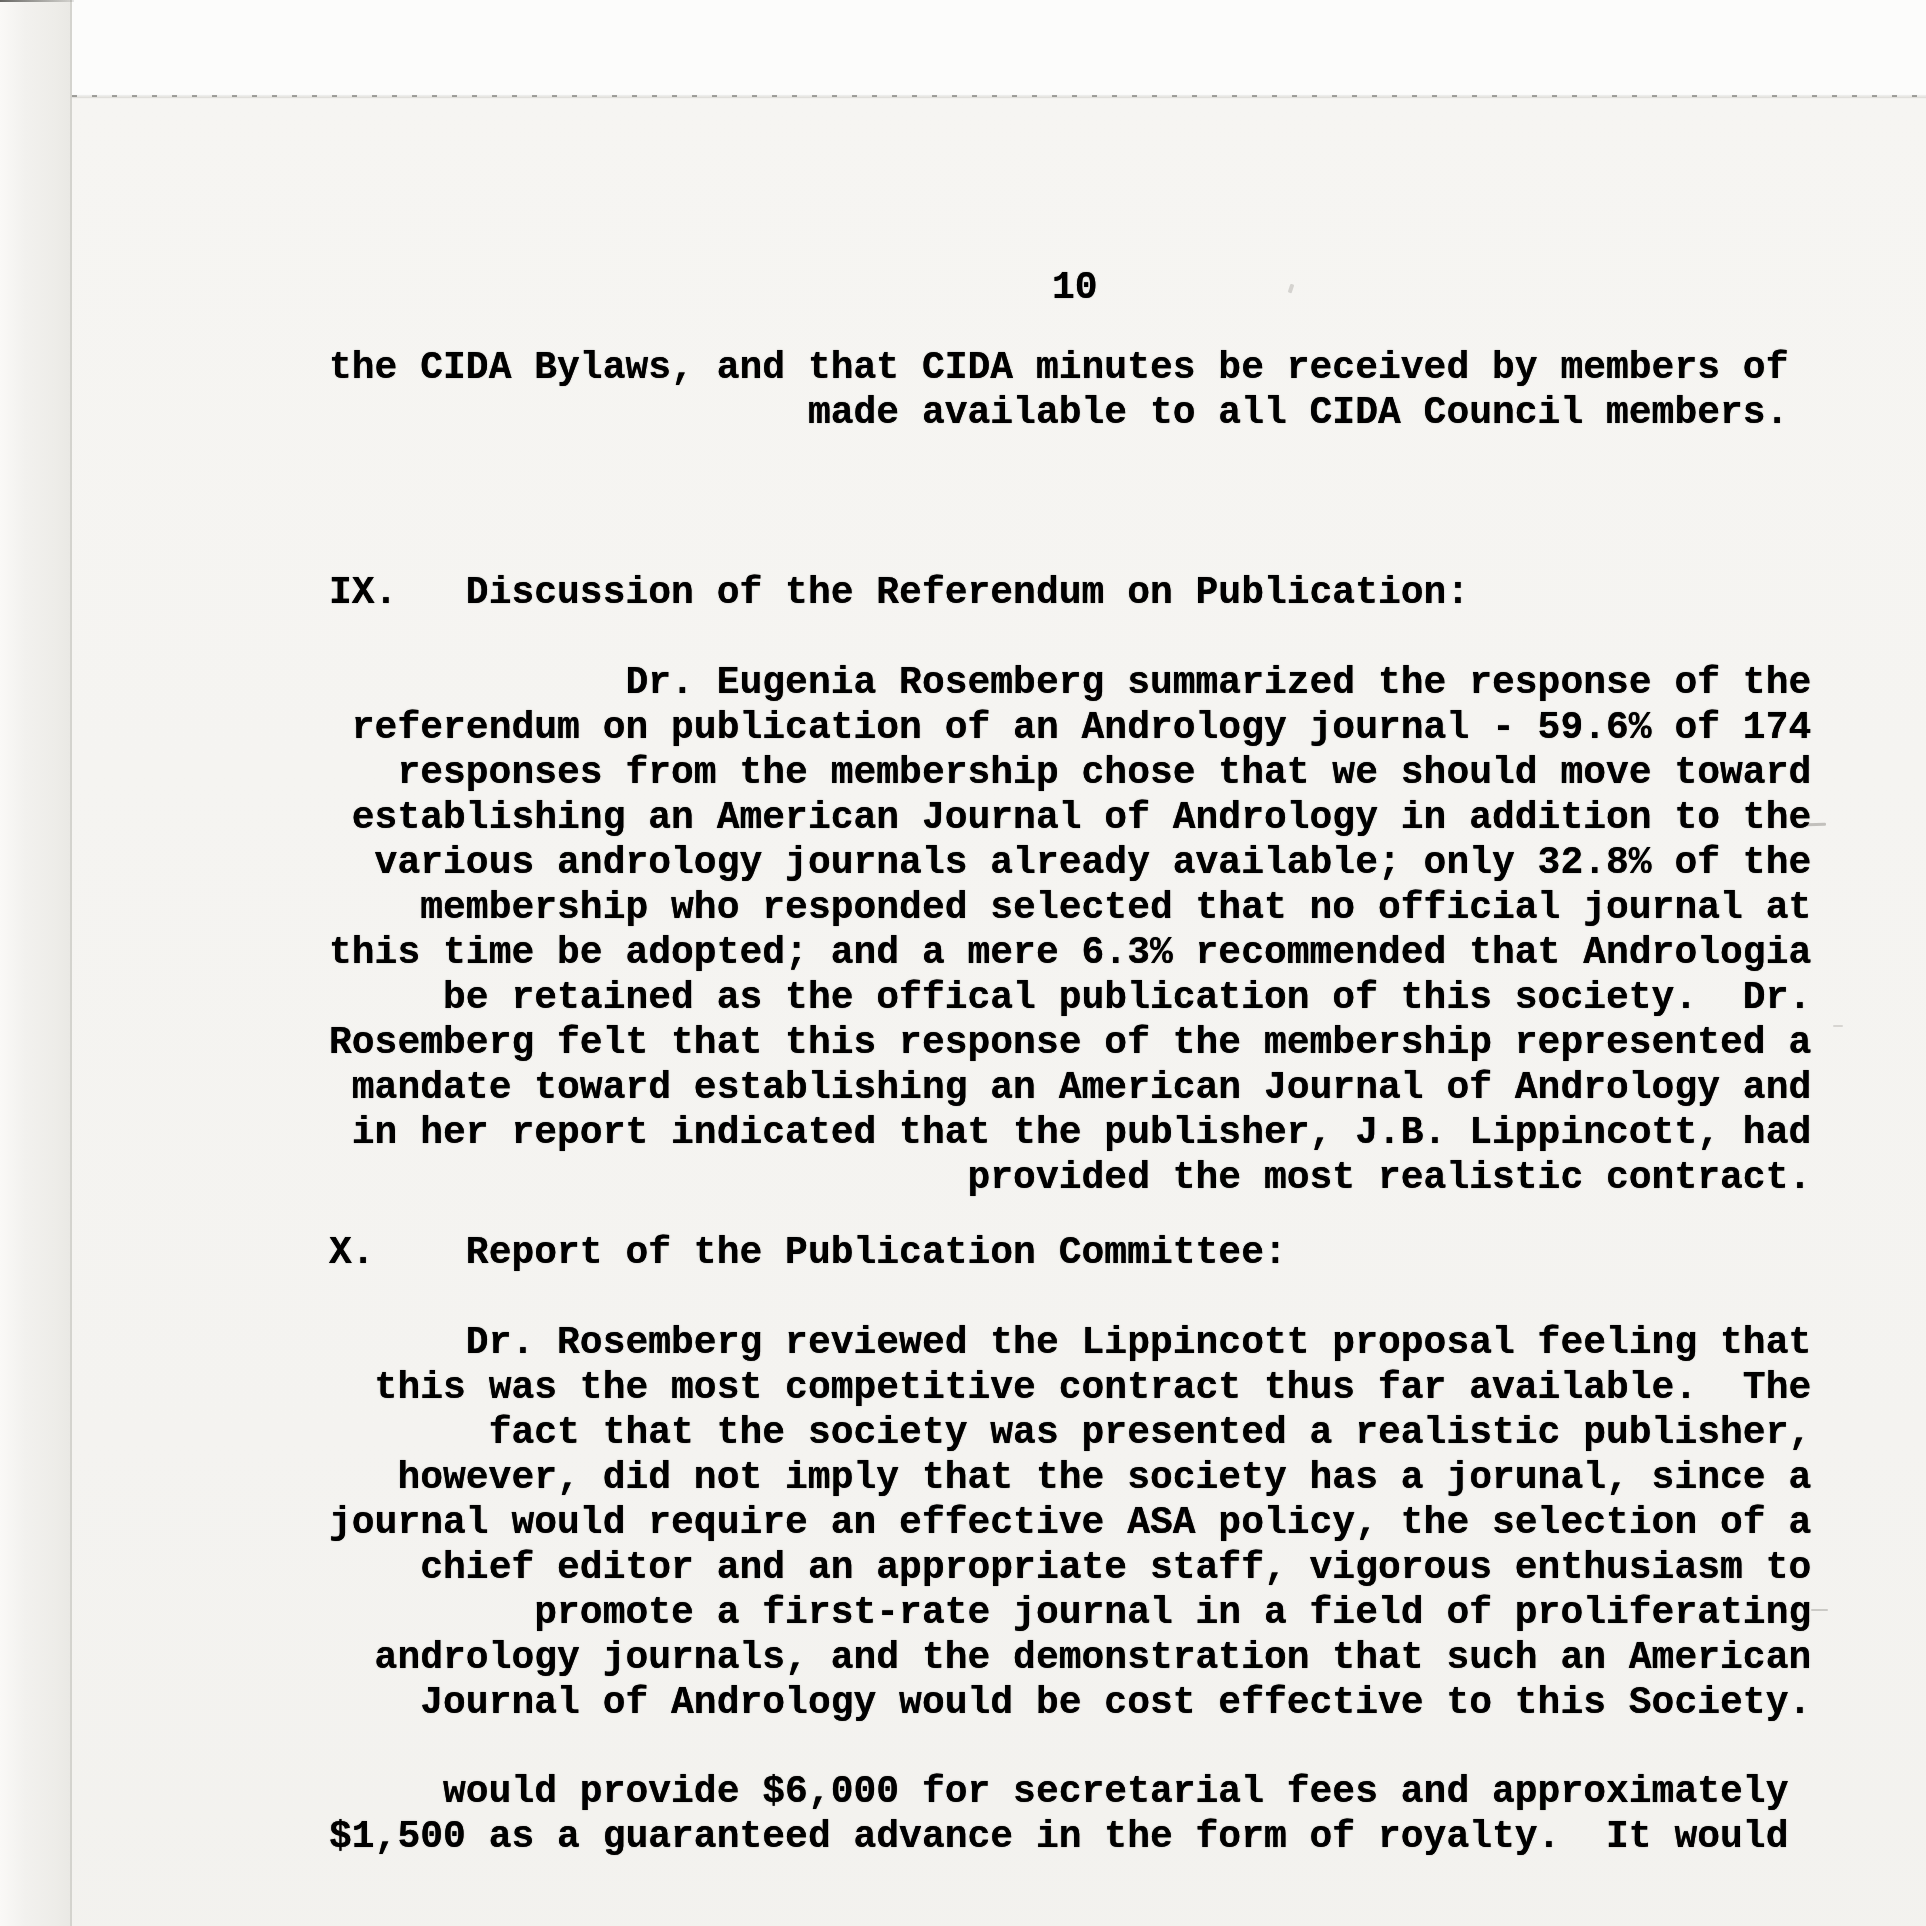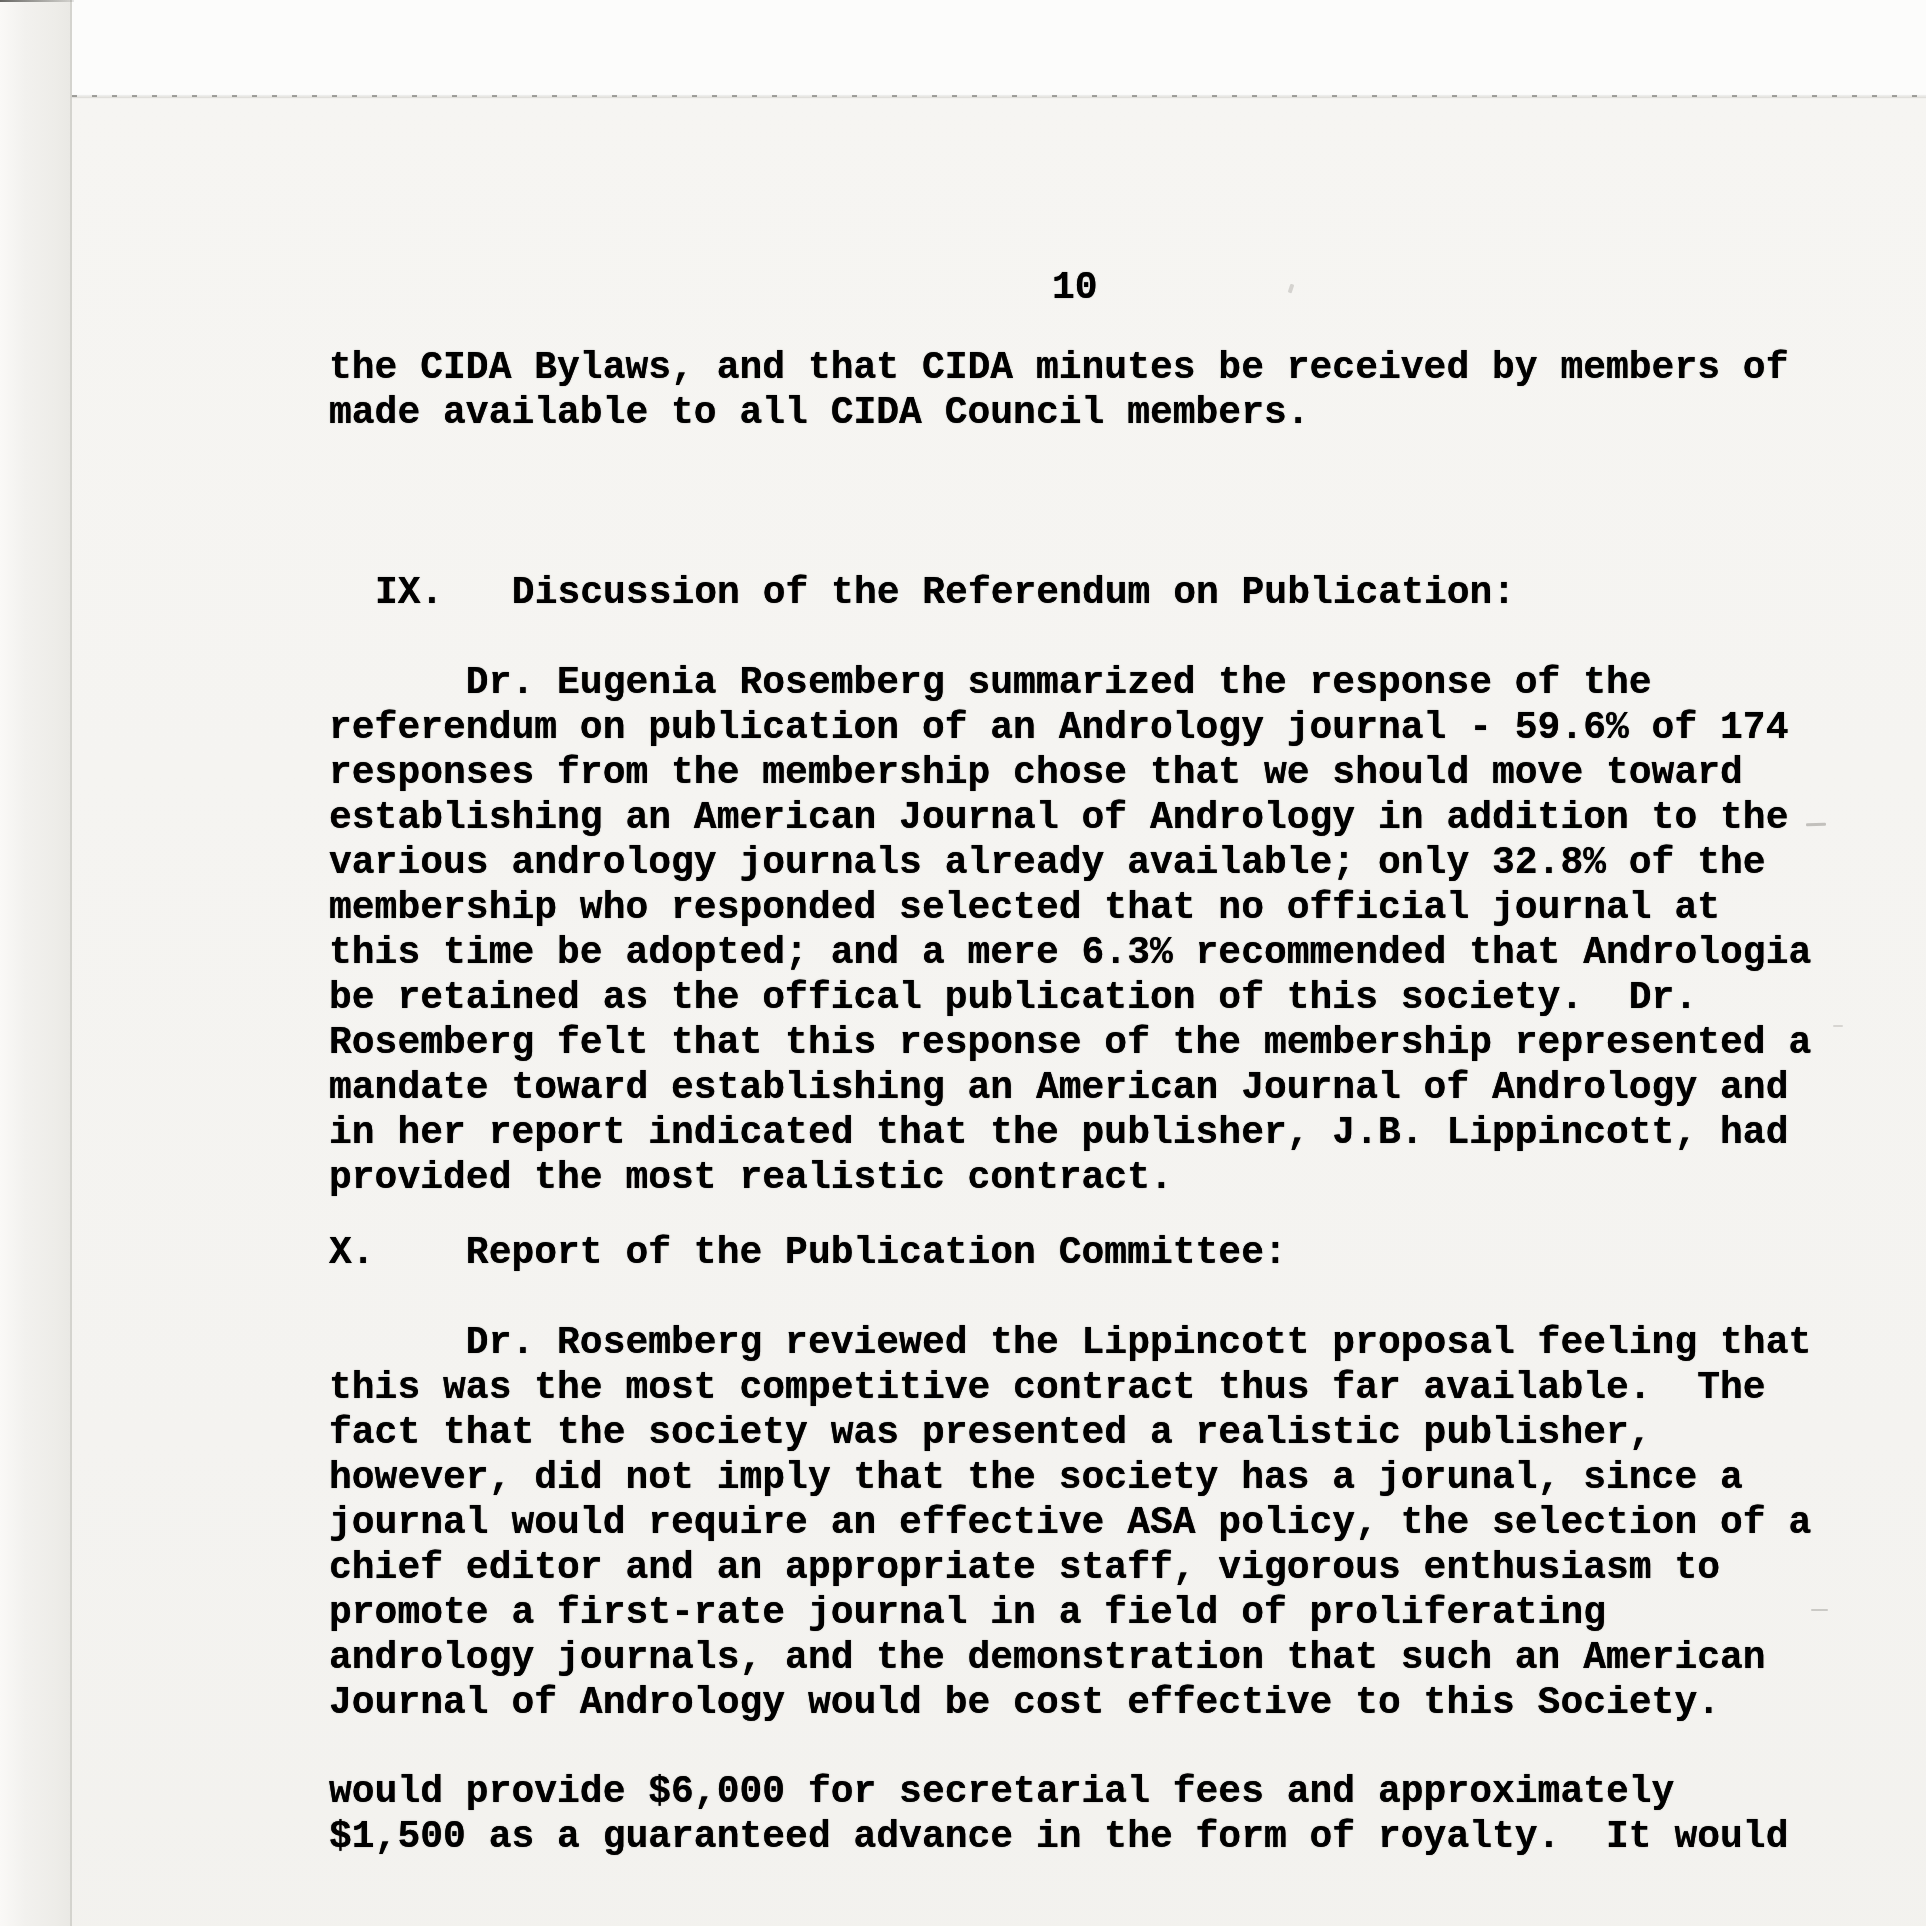--- a/index.html
+++ b/index.html
@@ -73,23 +73,23 @@
     font-family: "Liberation Mono", "DejaVu Sans Mono", monospace;
     font-weight: 700;
     font-size: 38px;
     line-height: 45px;
     color: #000000;
     white-space: pre;
     text-shadow: 0 0 1.5px rgba(42,40,36,0.45), 0 0 0.4px rgba(42,40,36,0.9);
     filter: blur(0.4px);
   }
   .page-number { left: 1052px; top: 265px; }
-  .blk { left: 329px; }
+  .blk { left: 329px; text-align: right; }
   #b0 { top: 345px; }
-  #b1 { top: 570px; margin-left: 46px; }
+  #b1 { top: 570px; }
   #b2 { top: 660px; }
   #b3 { top: 1230px; font-family: Liberation Mono, monospace; }
   #b4 { top: 1320px; }
   #b5 { top: 1769px; }
 </style>
 </head>
 <body>
 
 <div>
   <div class="left-strip"></div>

